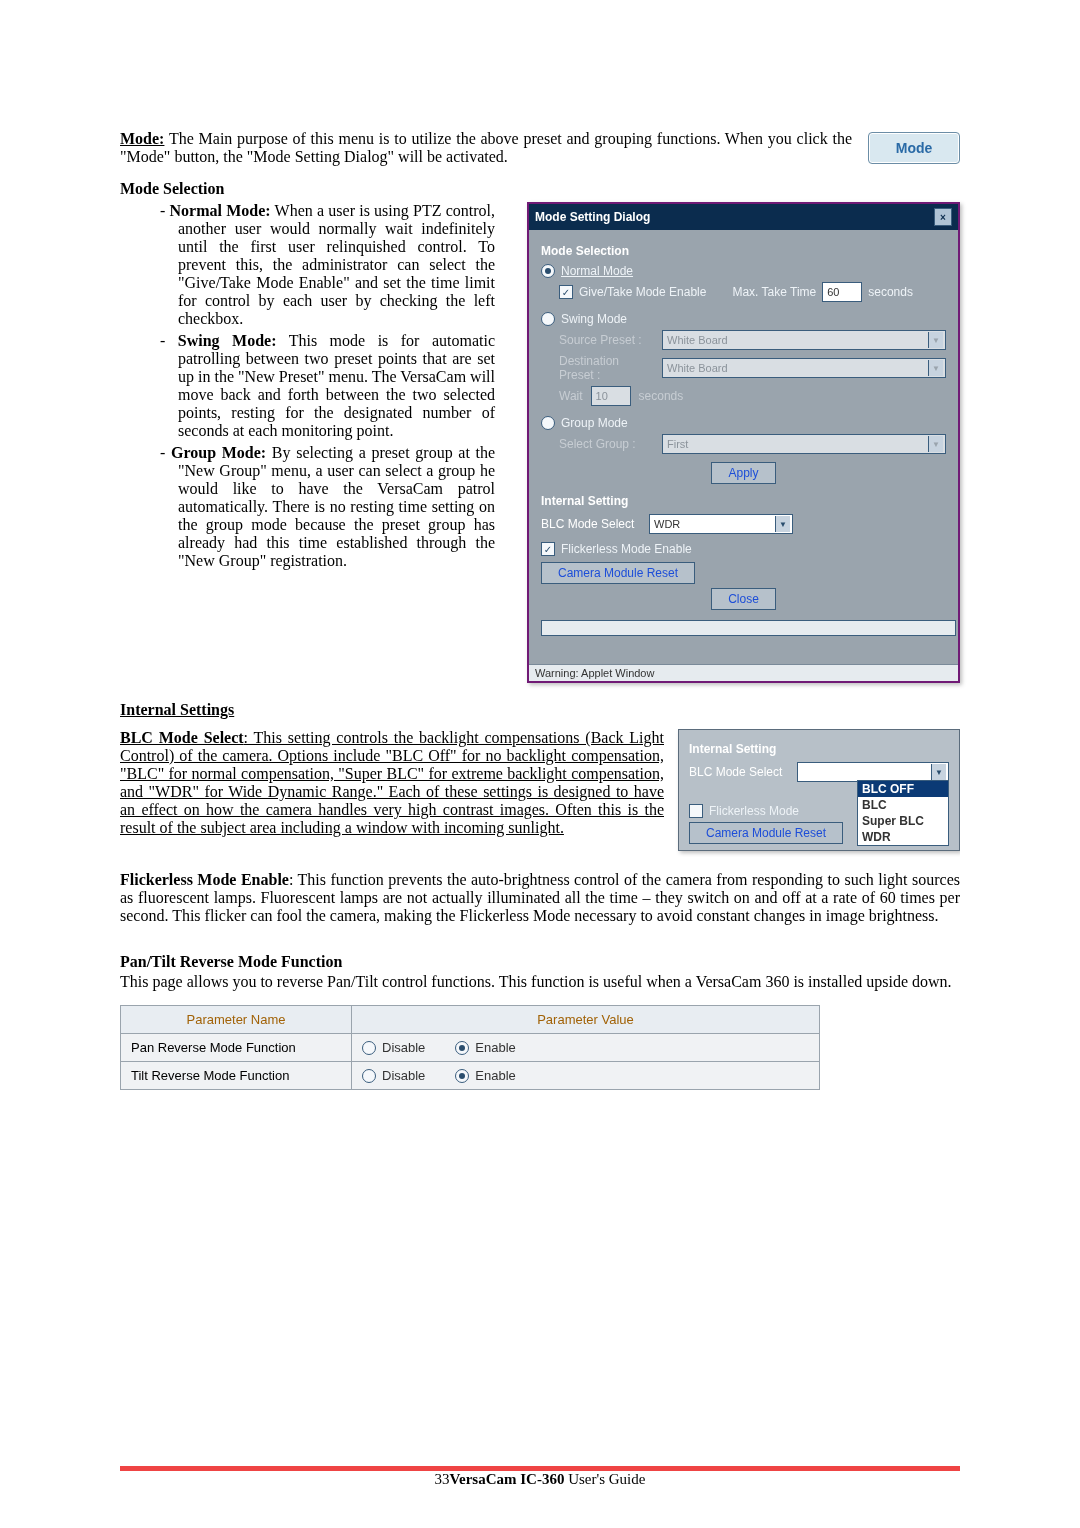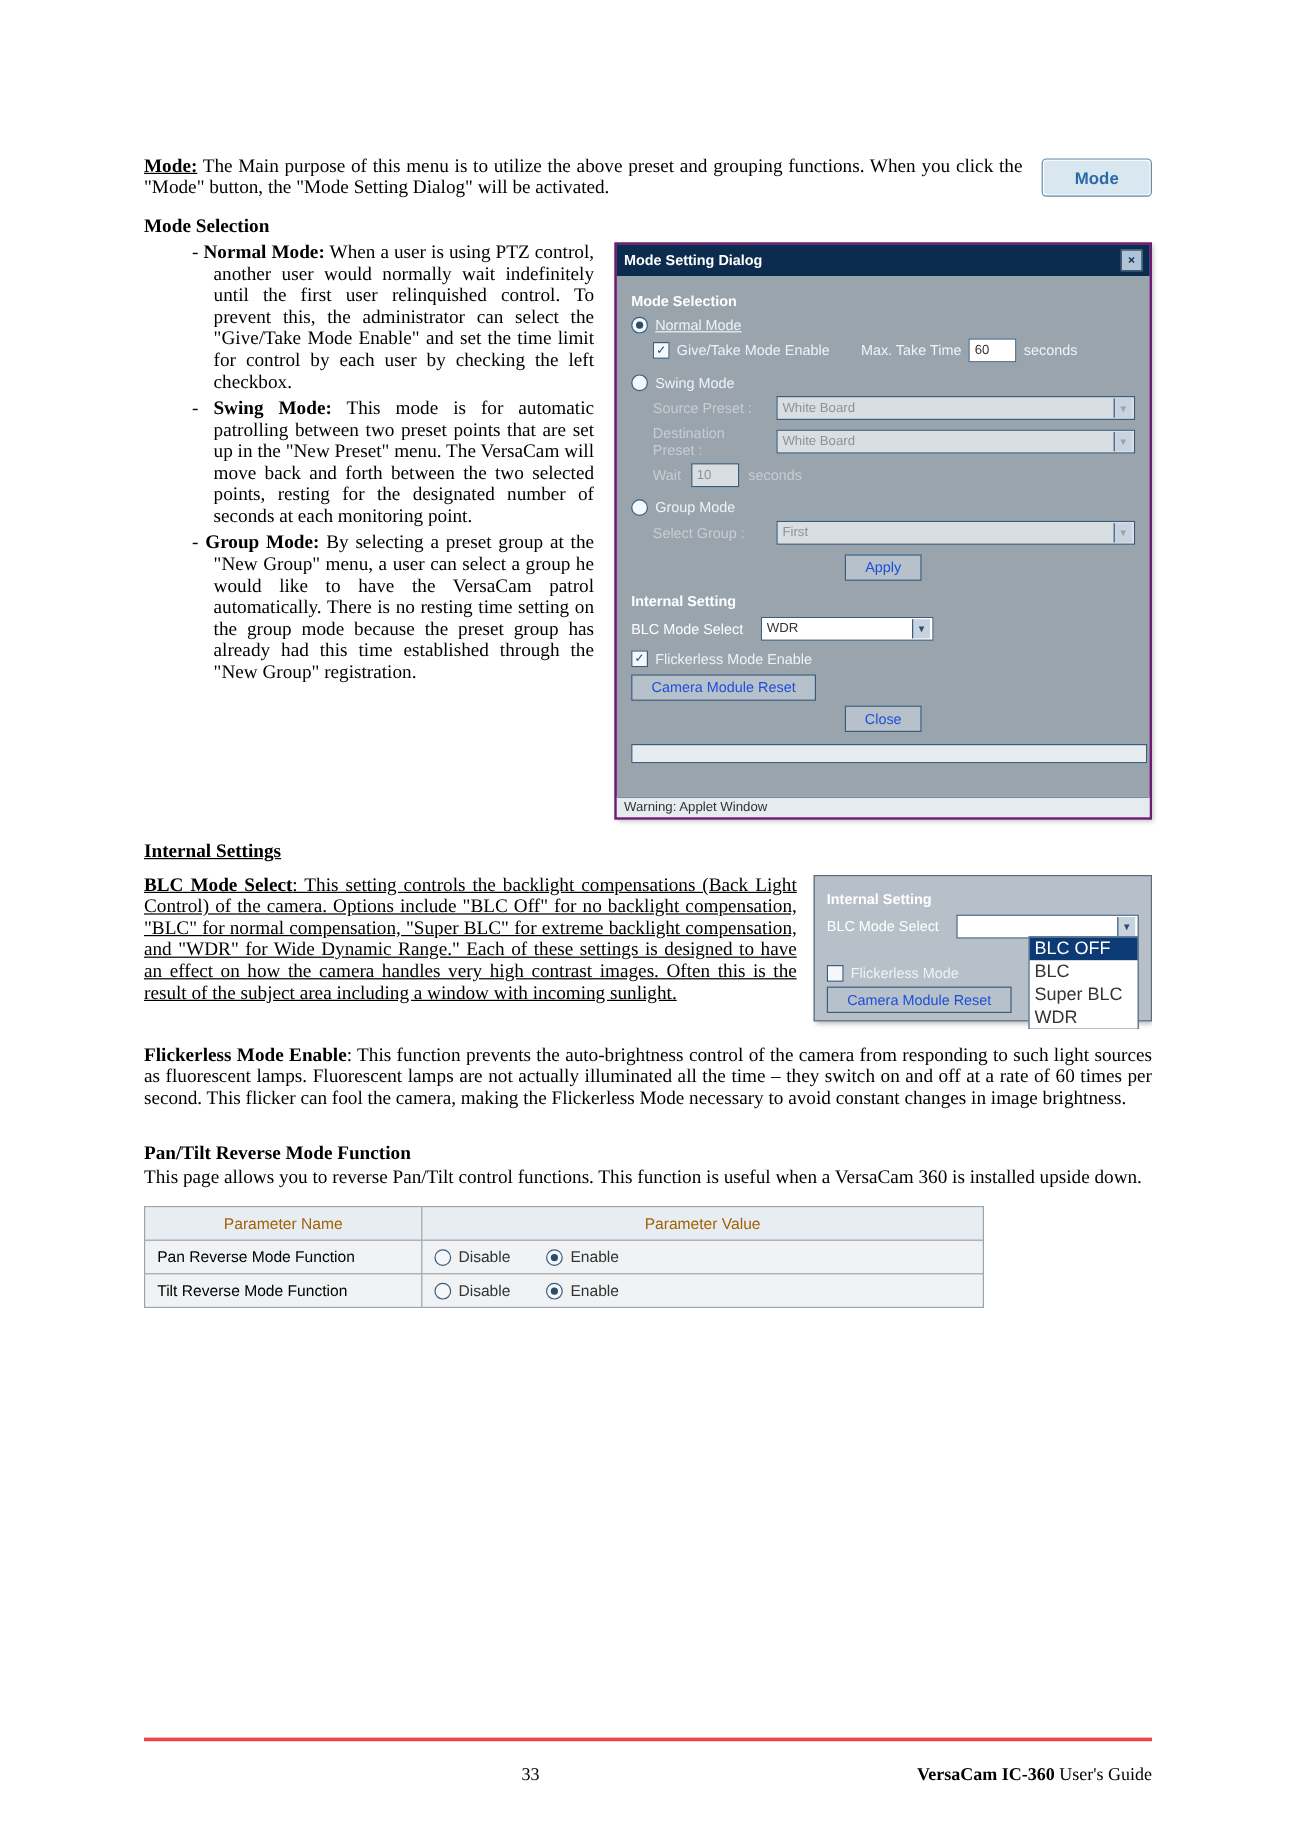--- a/index.html
+++ b/index.html
@@ -37,21 +37,21 @@
     display: flex;
     align-items: center;
     justify-content: center;
     box-shadow: inset 0 0 0 1px #fff;
     flex-shrink: 0;
     margin-top: 2px;
   }
 
   .section-title { font-weight: bold; margin-top: 14px; }
 
-  .two-col { display: flex; gap: 17px; margin-top: 4px; }
+  .two-col { display: flex; gap: 32px; margin-top: 4px; }
   .col-left { width: 375px; }
   .col-right { flex: 1; }
 
   ul.dash { list-style: none; margin: 0 0 0 40px; padding: 0; }
   ul.dash > li { margin: 0 0 4px 0; text-align: justify; }
   ul.dash > li::before { content: "-  "; margin-left: -18px; }
   .li-hang { padding-left: 18px; }
 
   
   .dialog {
@@ -127,21 +127,21 @@
     box-shadow: 2px 2px 4px rgba(0,0,0,0.25);
     flex-shrink:0;
   }
   .panel-small .grp-title { color:#fff; }
   .dropdown-open {
     position:relative;
   }
   .dropdown-list {
     position:absolute; top:18px; right:0; width:90px;
     background:#fff; border:1px solid #3a5d7d;
-    font-size:15px; color:#333; z-index:5;
+    font-size:12px; color:#333; z-index:5;font-weight:bold;
   }
   .dropdown-list div { padding:1px 4px; }
   .dropdown-list .sel { background:#0b3a75; color:#fff; }
 
   .float-right-panel { float:right; margin: 0 0 6px 14px; }
 
   
   table.param {
     width: 700px;
     border-collapse: collapse;
@@ -157,22 +157,22 @@
   table.param th {
     color:#a16207;
     font-weight:normal;
     background:#e8edf2;
     text-align:center;
   }
   .radio-pair { display:flex; gap:30px; align-items:center; color:#333; }
 
   .footer {
     position:absolute; bottom:40px; left:120px; right:120px;
-    border-top:3px solid #ef4444; padding-top:20px;
-    display:flex; justify-content:space-between;
+    border-top:5px solid #ef4444; padding-top:0;
+    display:flex; justify-content:center;
     font-size:15px;
   }
   .footer-right { text-align:right; }
 </style>
 </head>
 <body>
 
 <div class="page">
 
   <div class="mode-row">

